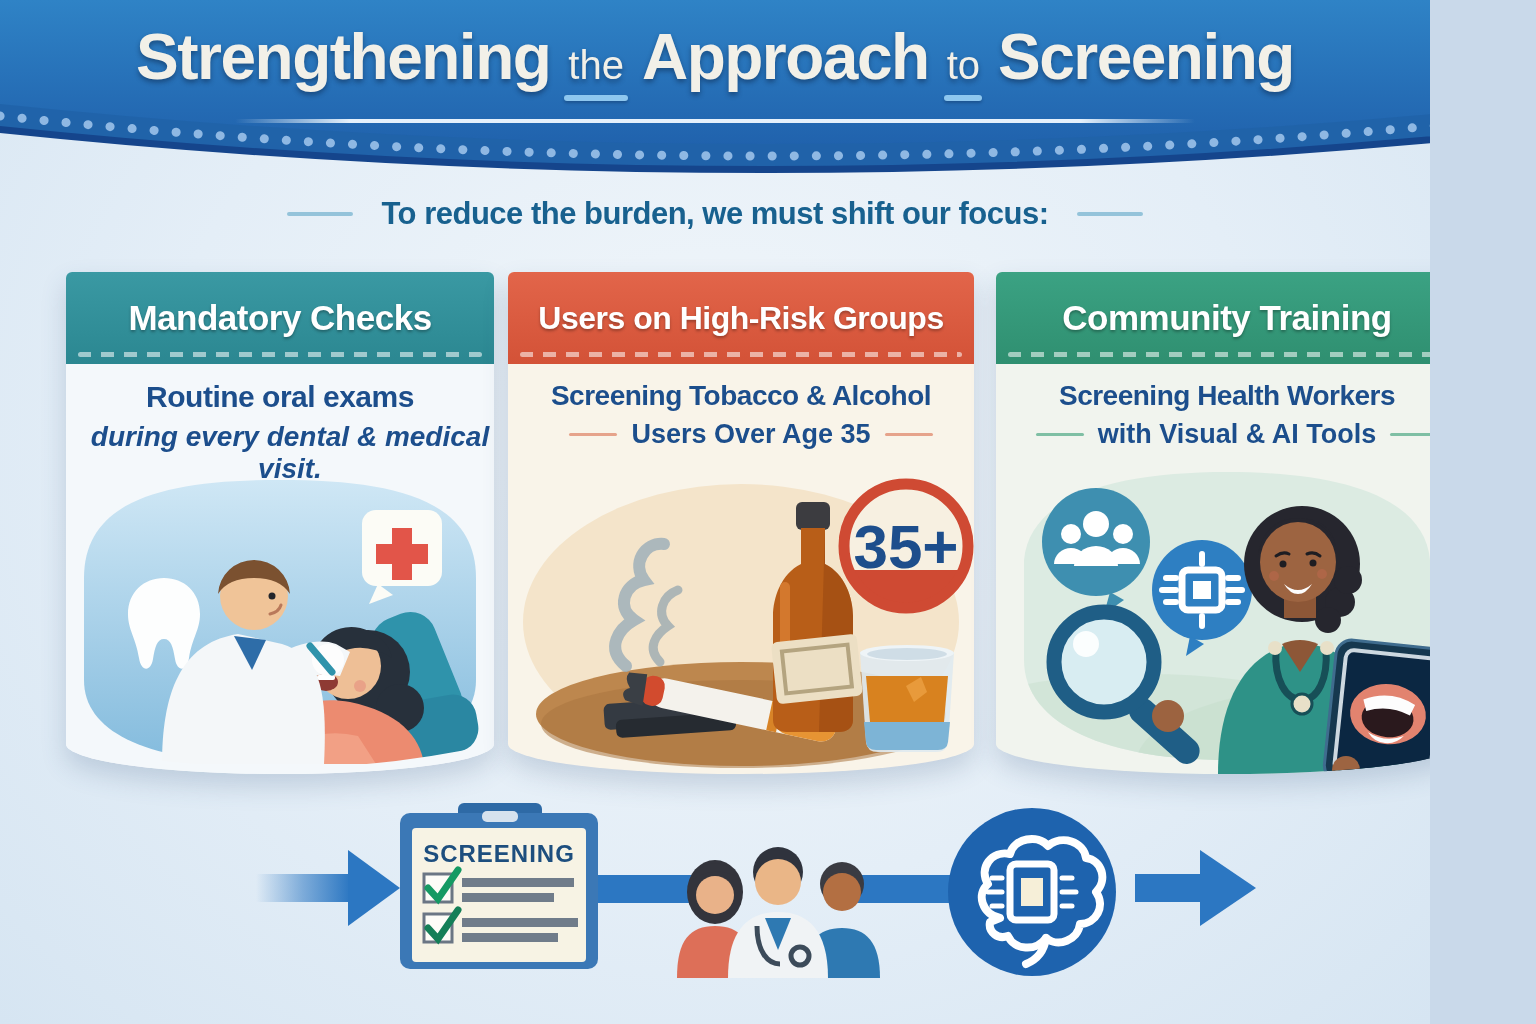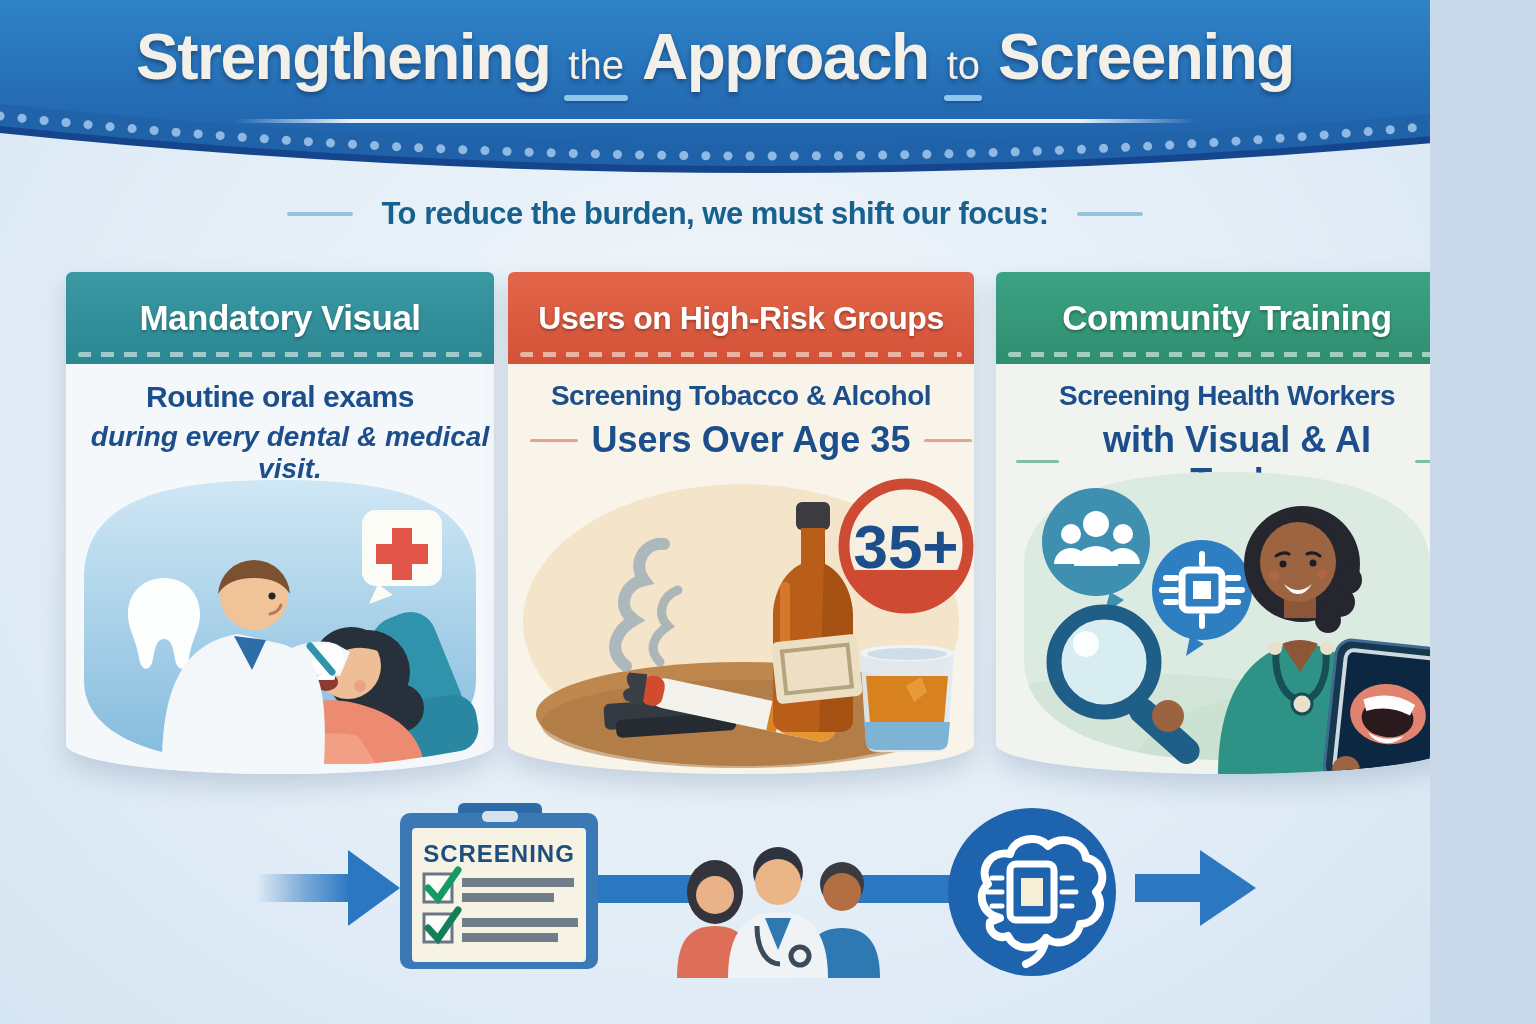--- a/index.html
+++ b/index.html
@@ -47,21 +47,21 @@
   .c2 .card-header-text{font-size:32px;}
   .header-dashes{
     position:absolute;left:12px;right:12px;bottom:7px;height:5px;border-radius:3px;
     background:repeating-linear-gradient(90deg,rgba(255,255,255,.55) 0 13px,transparent 13px 23px);
   }
   .card-text{margin-top:16px;text-align:center;color:#1c4e8c;}
   .line1{font-size:30px;font-weight:bold;letter-spacing:-0.5px;}
   .c2 .line1,.c3 .line1{font-size:28px;}
   .line2{margin-top:7px;font-size:27px;color:#1c4e8c;padding-left:20px;}
   .c1 .line2{font-style:italic;font-weight:600;font-size:28px;}
-  .c2 .line2,.c3 .line2{font-weight:bold;display:flex;align-items:center;justify-content:center;gap:14px;font-size:36px;}
+  .c2 .line2,.c3 .line2{font-weight:bold;display:flex;align-items:center;justify-content:center;gap:14px;font-size:27px;}
   .mini-dash{width:48px;height:3px;border-radius:2px;display:inline-block;}
   .mini-dash.o{background:#e6a38b;}
   .mini-dash.g{background:#7fbfa4;}
   .illus{position:absolute;bottom:0;left:0;width:100%;display:block;}
   .flow-svg{position:absolute;left:0;top:800px;width:1536px;height:224px;}
   svg text{font-family:"Liberation Sans",sans-serif;}
 </style>
 </head>
 <body>
 
@@ -96,21 +96,21 @@
   <div class="title-rule"></div>
 
   <div class="subtitle-row">
     <span class="sub-dash"></span>
     <span class="sub-text">To reduce the burden, we must shift our focus:</span>
     <span class="sub-dash"></span>
   </div>
 
   <section class="card c1">
     <div class="card-header h1">
-      <span class="card-header-text">Mandatory Visual</span>
+      <span class="card-header-text">Mandatory Checks</span>
       <span class="header-dashes"></span>
     </div>
     <div class="card-text">
       <div class="line1">Routine oral exams</div>
       <div class="line2">during every dental &amp; medical visit.</div>
     </div>
     <svg class="illus" viewBox="0 0 428 300">
       <defs>
         <linearGradient id="blob1g" x1="0" y1="0" x2="0" y2="1">
           <stop offset="0" stop-color="#cfe7f5"></stop>

